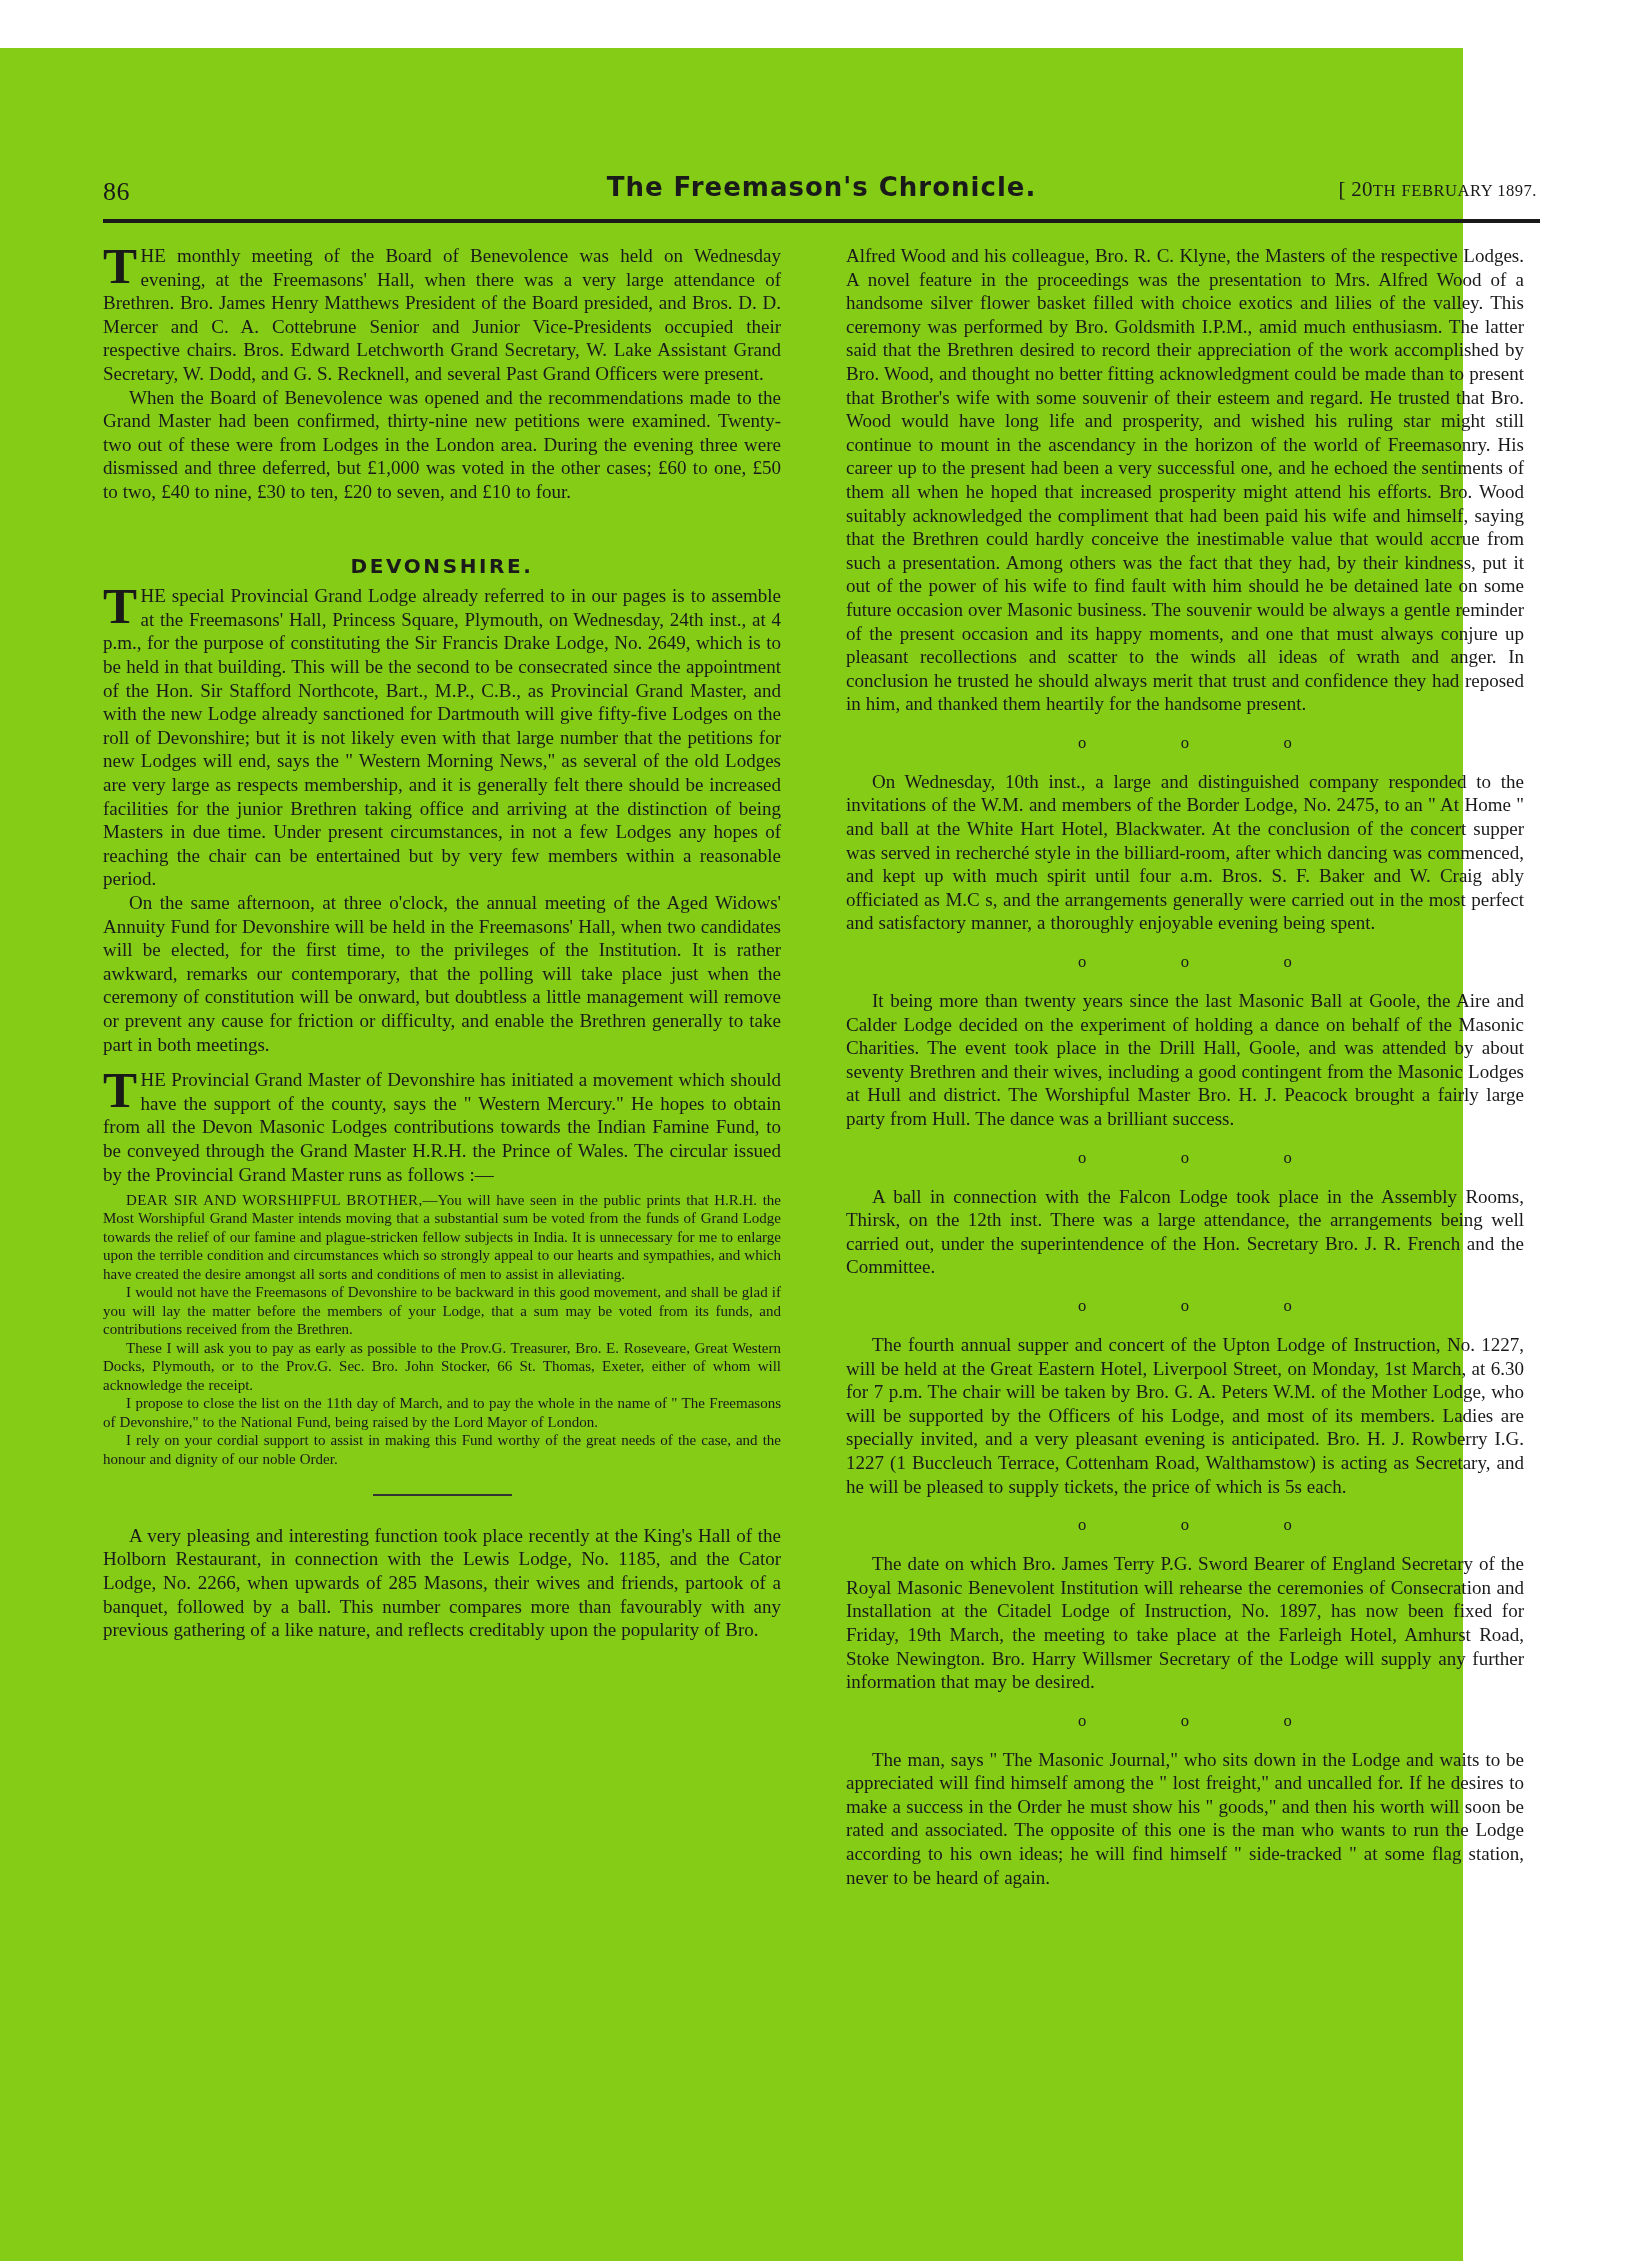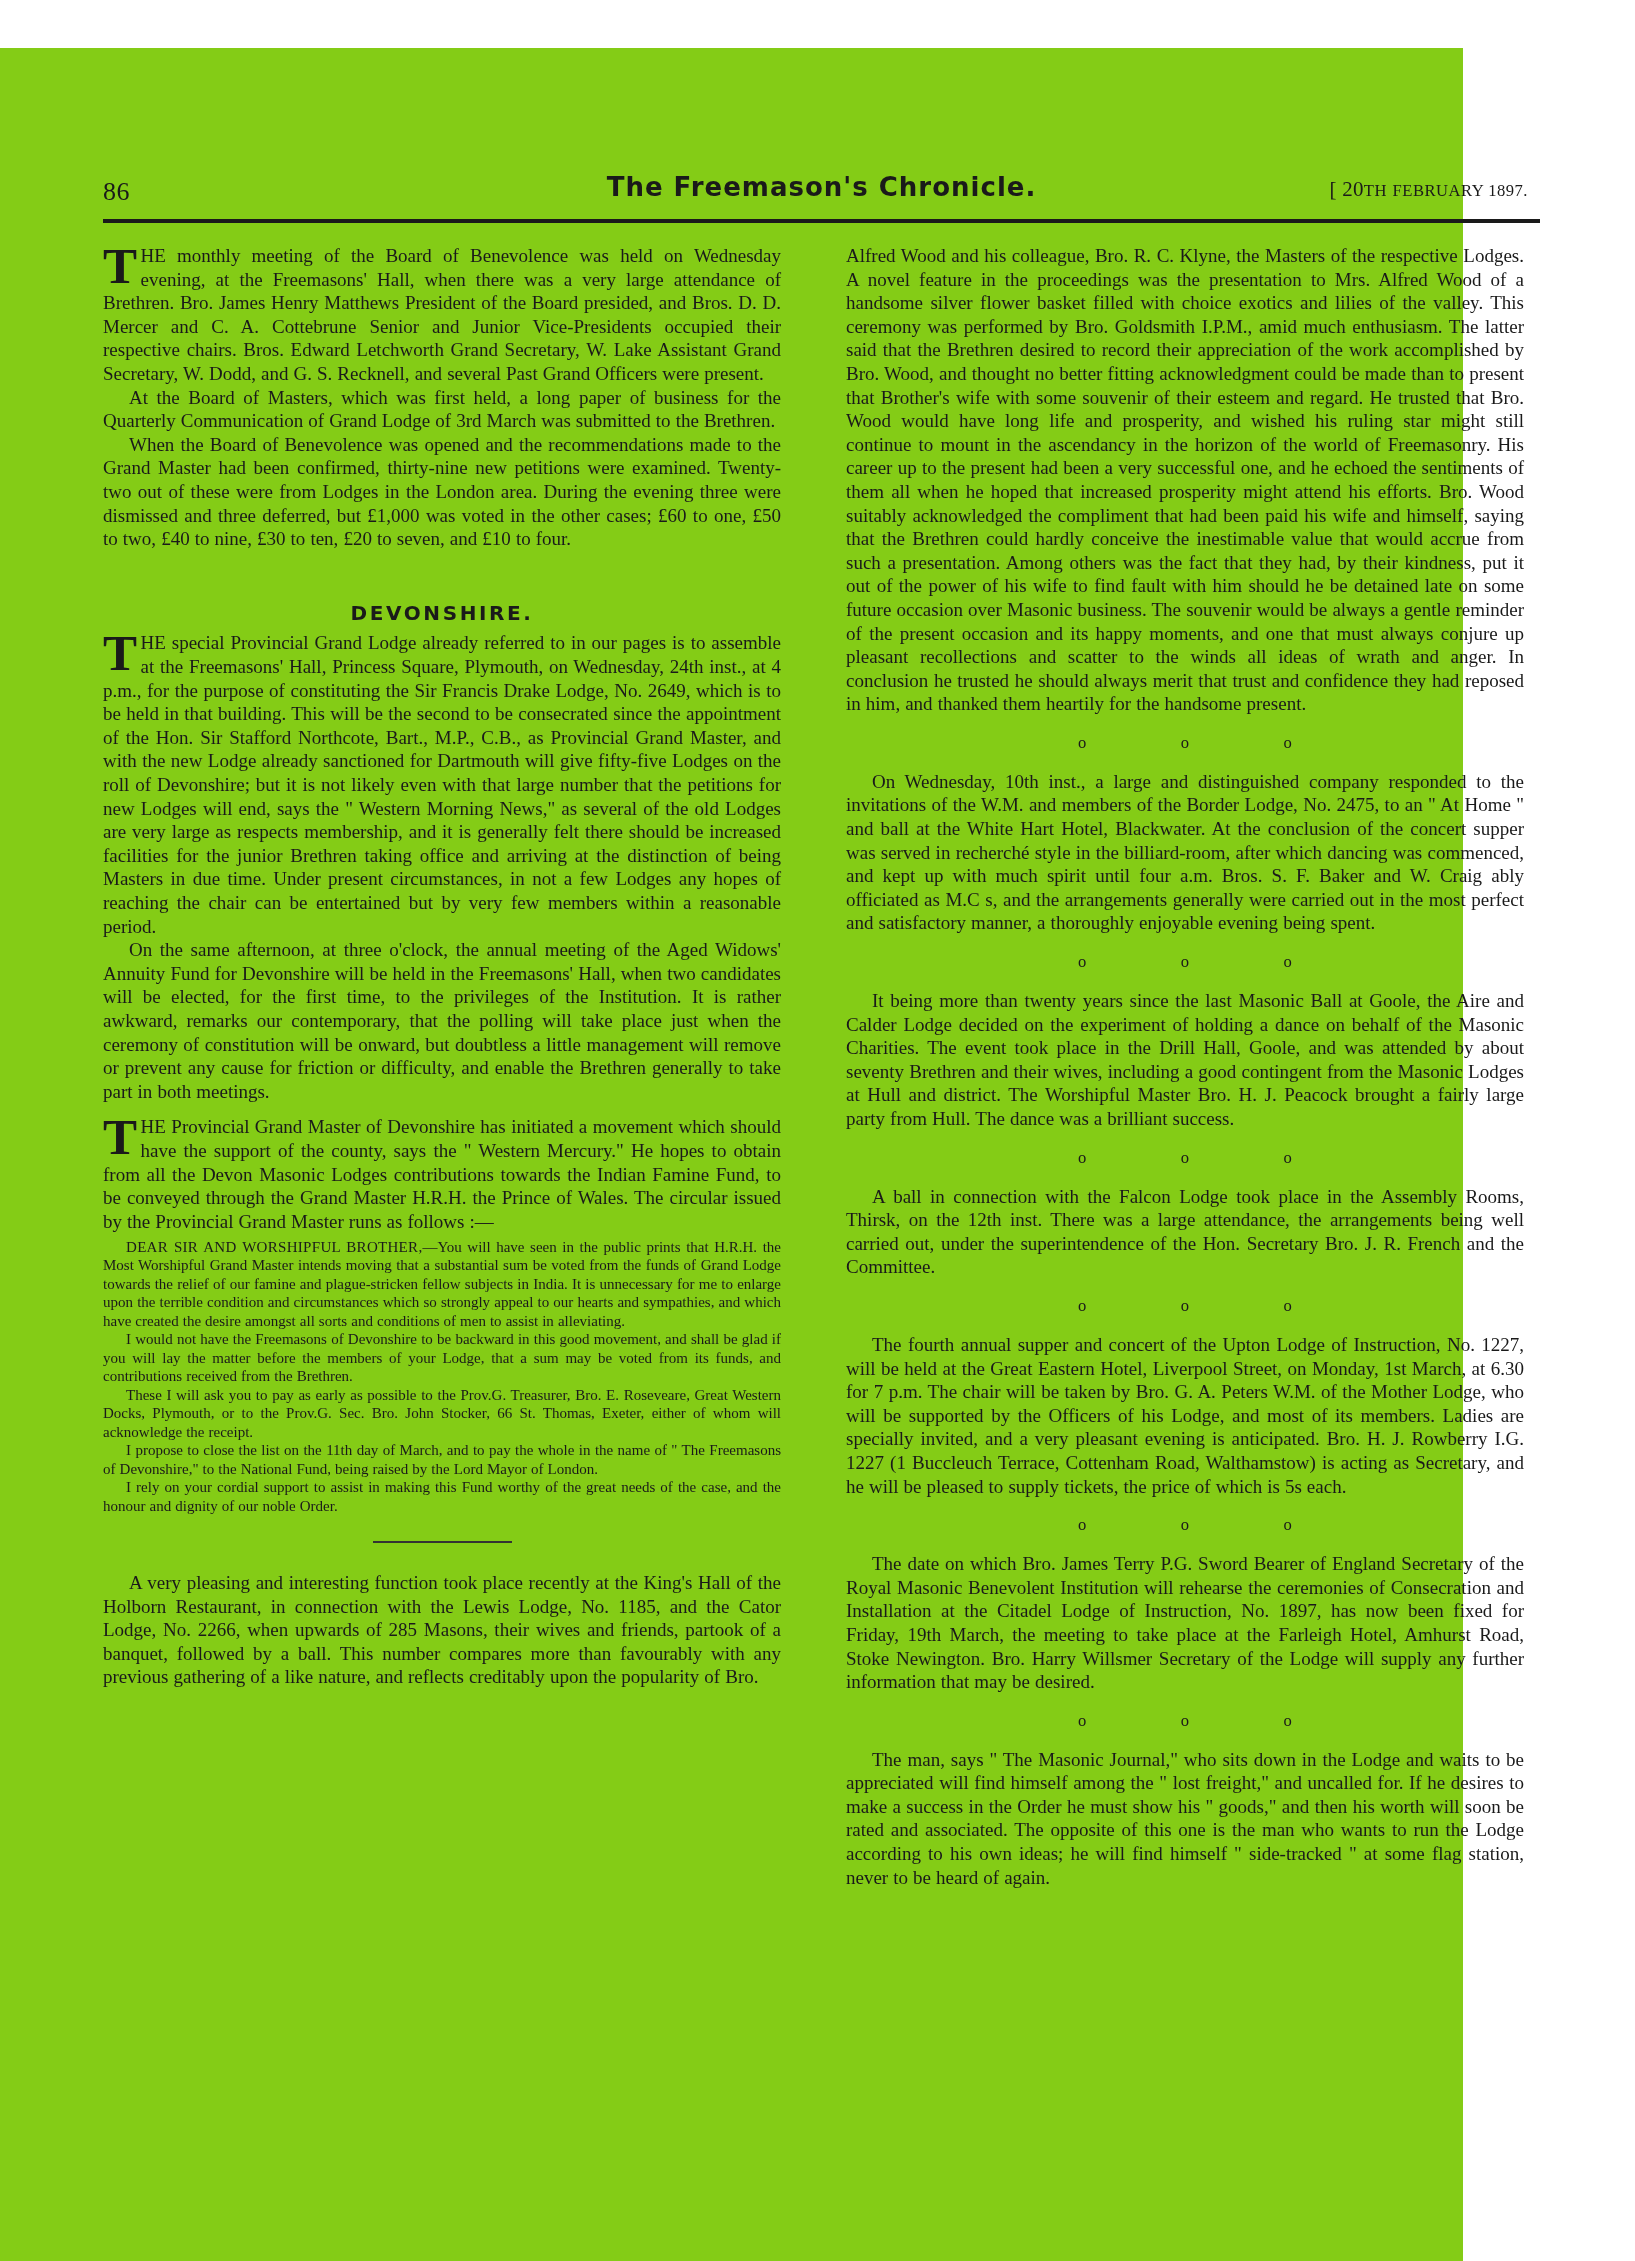--- a/index.html
+++ b/index.html
@@ -46,21 +46,21 @@
     left: 0; right: 0;
     top: 1.7px;
     text-align: center;
     font-family: "DejaVu Sans", sans-serif;
     font-weight: bold;
     font-size: 26px;
     letter-spacing: 1px;
   }
   .issue-date {
     position: absolute;
-    right: 12px;
+    right: 3px;
     top: 7px;
     font-size: 21px;
     white-space: nowrap;
     letter-spacing: 0.3px;
   }
   .issue-date .sc { font-size: 16.6px; letter-spacing: 0.5px; }
   .rule {
     position: absolute;
     left: 103px;
     top: 171px;
@@ -170,21 +170,20 @@
     <div class="masthead-title">The Freemason's Chronicle.</div>
     <div class="issue-date"><span>[ 20</span><span class="sc">TH</span>
       <span class="sc">FEBRUARY 1897.</span></div>
   </div>
   <div class="rule"></div>
 
   <div class="col col-left">
 
 
     <p class="dropcap"><span class="dc">T</span><span>HE monthly meeting of the Board of Benevolence was held on Wednesday evening, at the Freemasons' Hall, when there was a very large attendance of Brethren. Bro. James Henry Matthews President of the Board presided, and Bros. D. D. Mercer and C. A. Cottebrune Senior and Junior Vice-Presidents occupied their respective chairs. Bros. Edward Letchworth Grand Secretary, W. Lake Assistant Grand Secretary, W. Dodd, and G. S. Recknell, and several Past Grand Officers were present.</span></p>
-    <p>At the Board of Masters, which was first held, a long paper of business for the Quarterly Communication of Grand Lodge of 3rd March was submitted to the Brethren.</p>
     <p>When the Board of Benevolence was opened and the recommendations made to the Grand Master had been confirmed, thirty-nine new petitions were examined. Twenty-two out of these were from Lodges in the London area. During the evening three were dismissed and three deferred, but £1,000 was voted in the other cases; £60 to one, £50 to two, £40 to nine, £30 to ten, £20 to seven, and £10 to four.</p>
 
     <h2 class="section-head spaced-top">DEVONSHIRE.</h2>
 
     <p class="dropcap"><span class="dc">T</span><span>HE special Provincial Grand Lodge already referred to in our pages is to assemble at the Freemasons' Hall, Princess Square, Plymouth, on Wednesday, 24th inst., at 4 p.m., for the purpose of constituting the Sir Francis Drake Lodge, No. 2649, which is to be held in that building. This will be the second to be consecrated since the appointment of the Hon. Sir Stafford Northcote, Bart., M.P., C.B., as Provincial Grand Master, and with the new Lodge already sanctioned for Dartmouth will give fifty-five Lodges on the roll of Devonshire; but it is not likely even with that large number that the petitions for new Lodges will end, says the " Western Morning News," as several of the old Lodges are very large as respects membership, and it is generally felt there should be increased facilities for the junior Brethren taking office and arriving at the distinction of being Masters in due time. Under present circumstances, in not a few Lodges any hopes of reaching the chair can be entertained but by very few members within a reasonable period.</span></p>
     <p>On the same afternoon, at three o'clock, the annual meeting of the Aged Widows' Annuity Fund for Devonshire will be held in the Freemasons' Hall, when two candidates will be elected, for the first time, to the privileges of the Institution. It is rather awkward, remarks our contemporary, that the polling will take place just when the ceremony of constitution will be onward, but doubtless a little management will remove or prevent any cause for friction or difficulty, and enable the Brethren generally to take part in both meetings.</p>
 
     <div class="gap-sm"></div>
 
     <p class="dropcap"><span class="dc">T</span><span>HE Provincial Grand Master of Devonshire has initiated a movement which should have the support of the county, says the " Western Mercury." He hopes to obtain from all the Devon Masonic Lodges contributions towards the Indian Famine Fund, to be conveyed through the Grand Master H.R.H. the Prince of Wales. The circular issued by the Provincial Grand Master runs as follows :—</span></p>

